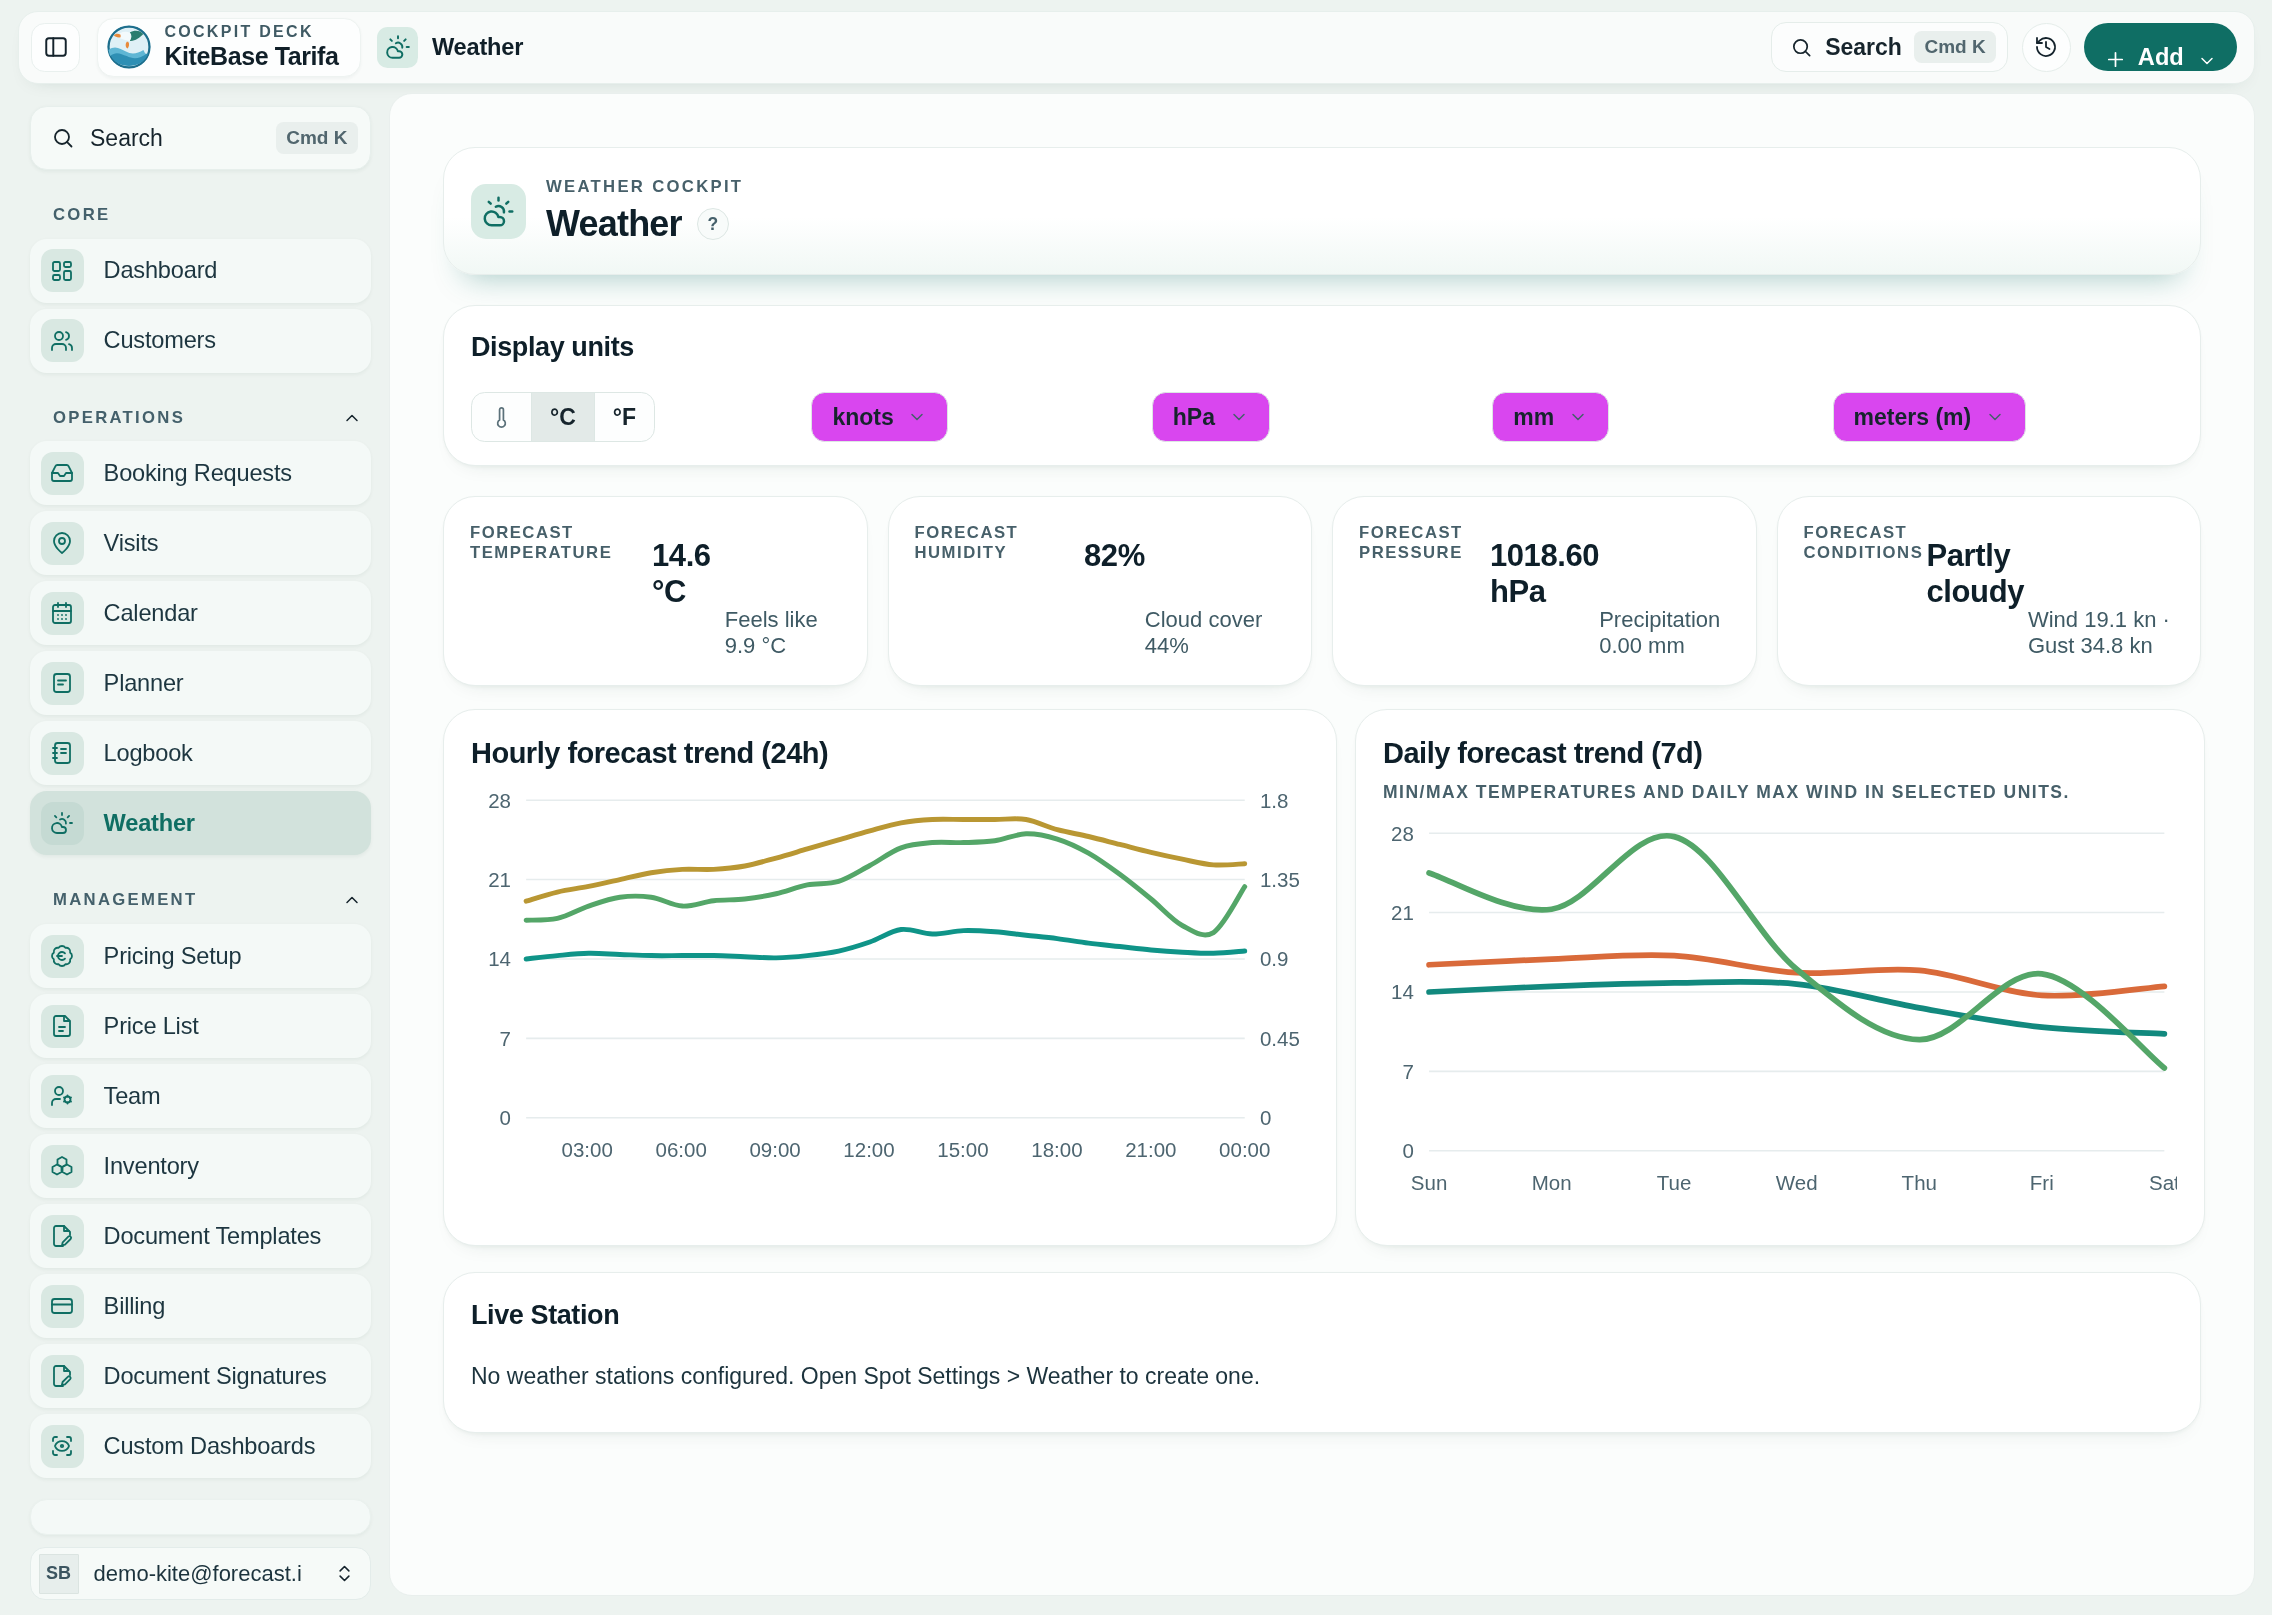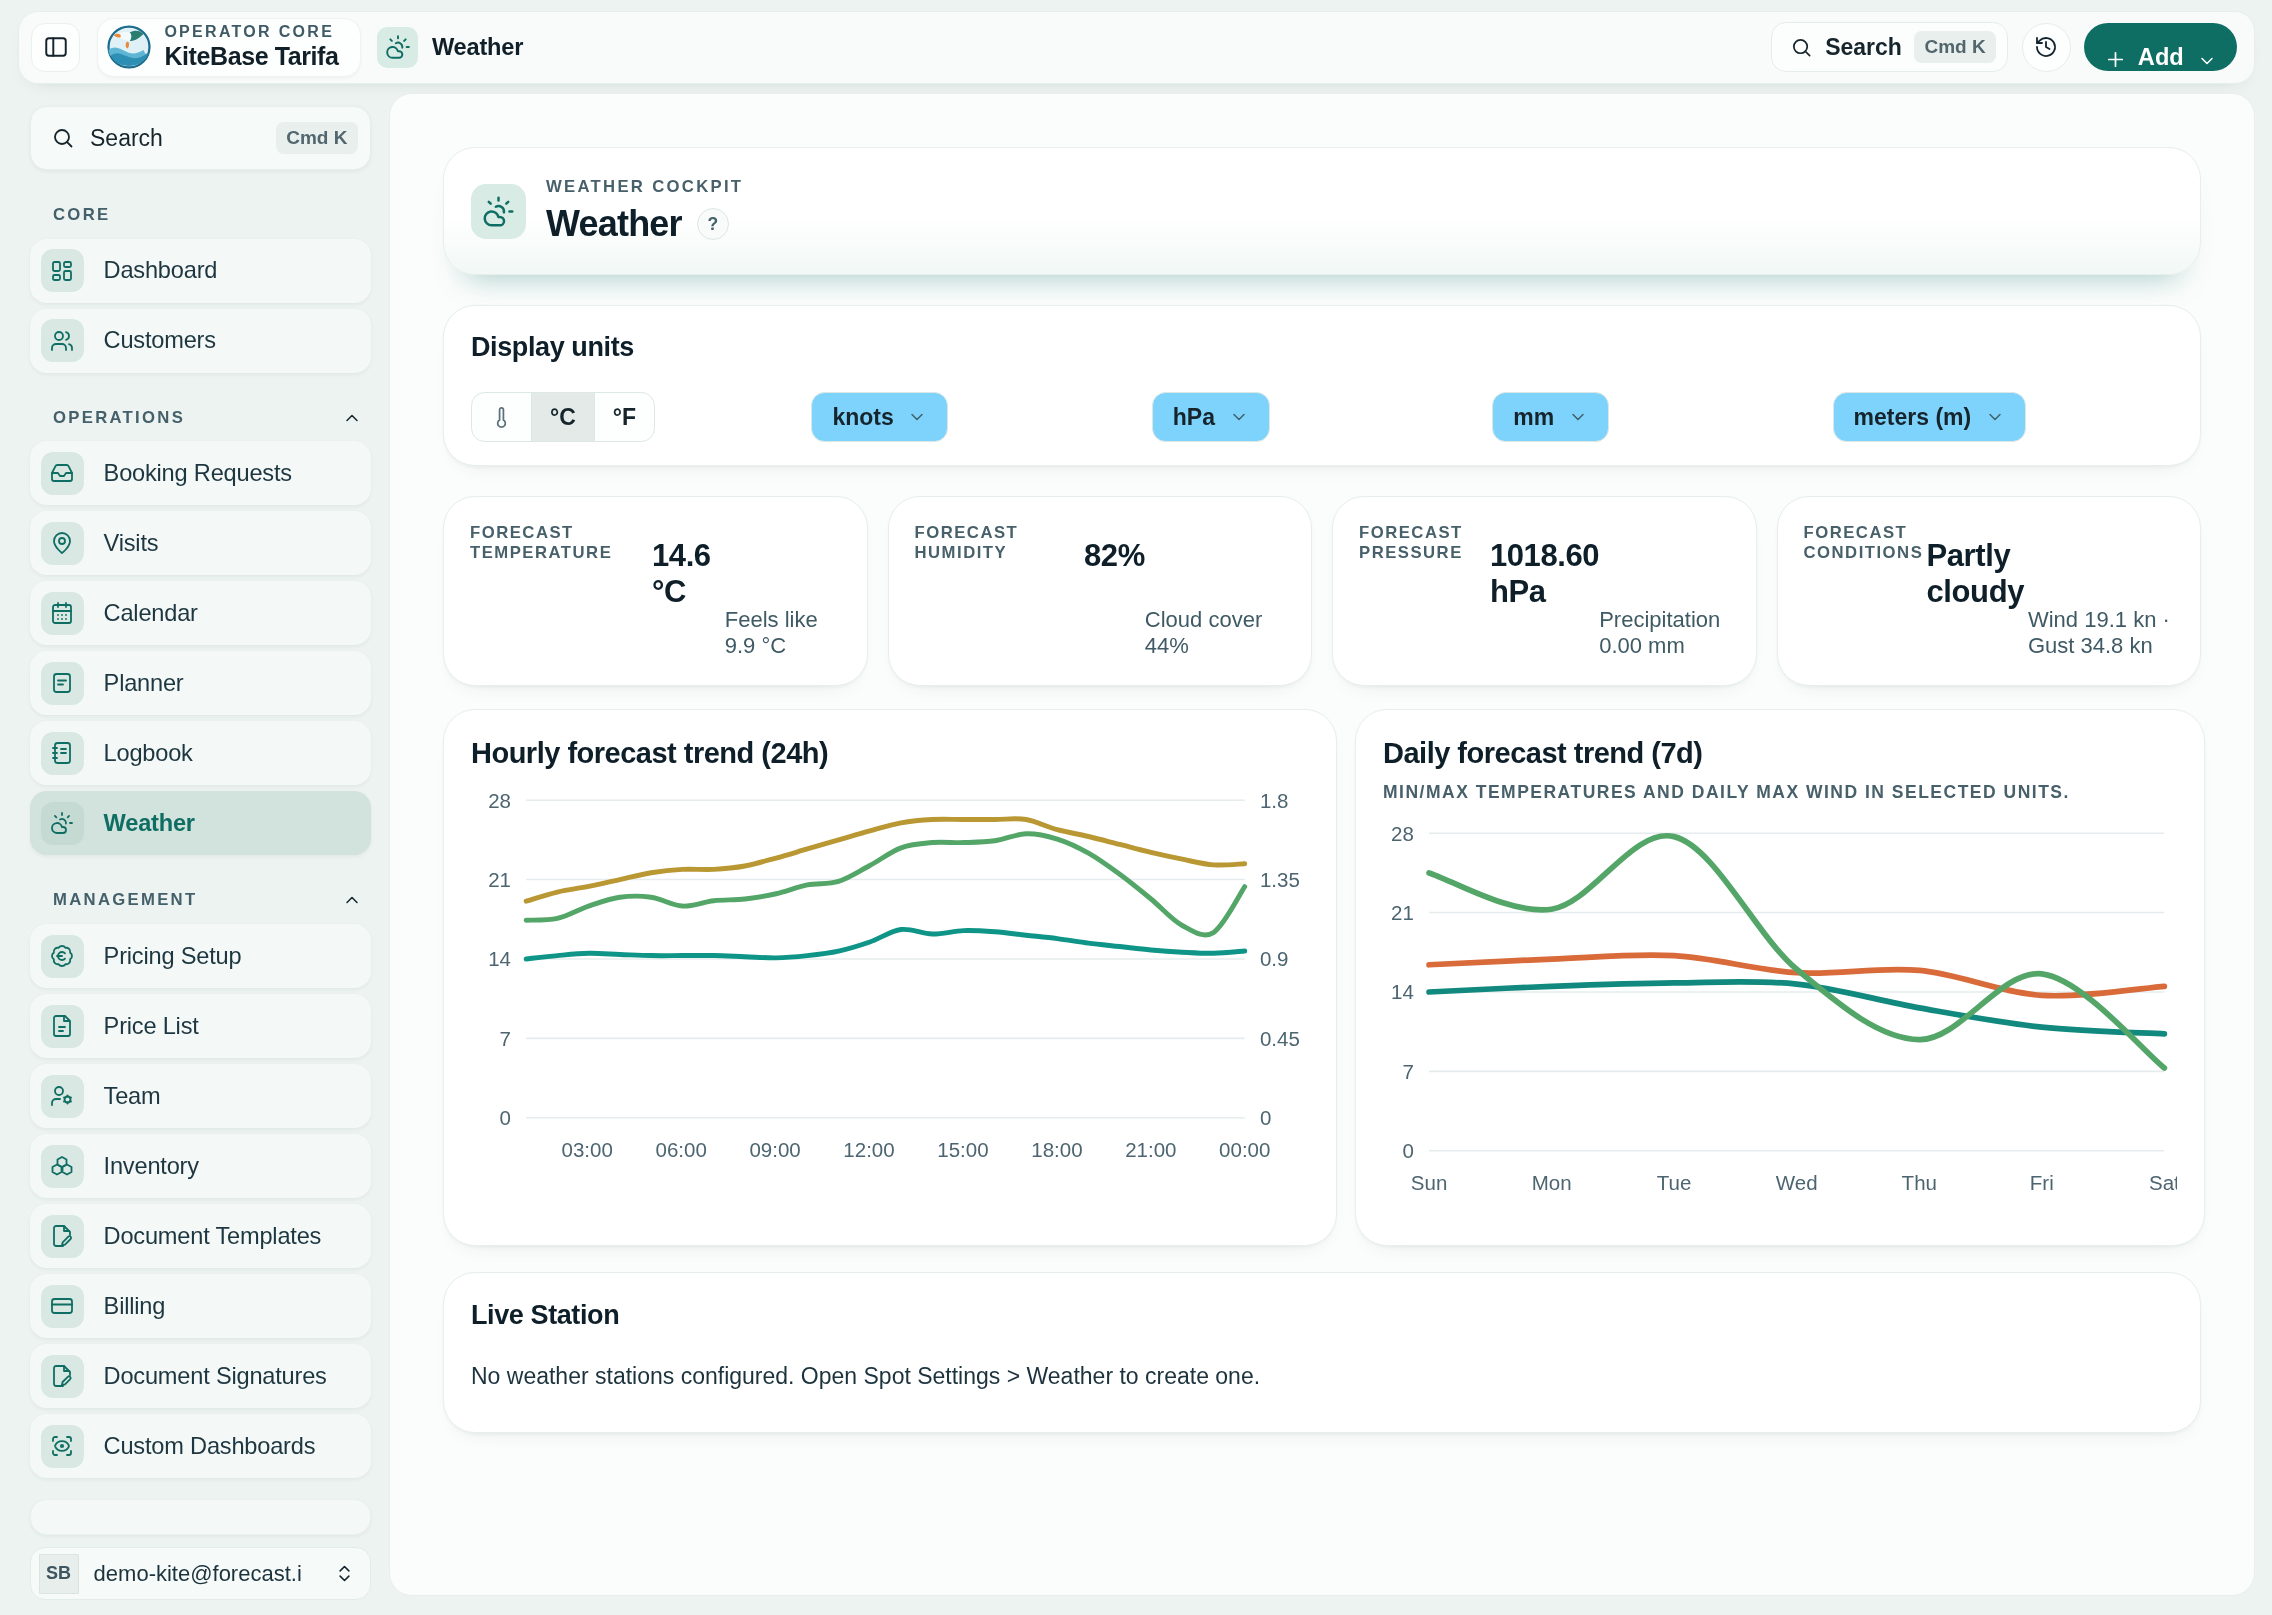--- a/index.html
+++ b/index.html
@@ -146,21 +146,21 @@
   .units-row { display:grid; grid-template-columns:repeat(5,1fr); margin-top:29px; align-items:center; }
   .seg {
     display:inline-flex; height:50px; border:0.8px solid #dde7e4; border-radius:13.7px;
     background:#fdfefe; overflow:hidden; justify-self:start;
   }
   .seg-cell { display:flex; align-items:center; justify-content:center; padding:0 18px;
     font-size:23px; font-weight:700; color:#16242c; background:transparent; border:none; cursor:pointer; }
   .seg-cell .icon { width:23px; height:23px; color:#5b717a; }
   .seg-cell.selected { background:#e3eae8; border-left:0.8px solid #dde7e4; border-right:0.8px solid #dde7e4; }
   .select-pill {
-    height:50px; border:0.8px solid #dde7e4; border-radius:13.7px; background:#7dd3fc;
+    height:50px; border:0.8px solid #dde7e4; border-radius:13.7px; background:#d946ef;
     display:inline-flex; align-items:center; gap:13.7px; padding:0 20px; cursor:pointer;
     font-size:23px; font-weight:600; color:#16242c; justify-self:start;
   }
   .select-pill .icon { width:20px; height:20px; color:#44606a; }
 
   .stats-row { display:grid; grid-template-columns:repeat(4,1fr); gap:20px; margin-top:30px; }
   .stat-card { height:190px; padding:26px; display:flex; }
   .stat-label { font-size:16.7px; font-weight:700; letter-spacing:1.5px; color:#47606a; text-transform:uppercase; }
   .stat-value { font-size:31px; font-weight:800; letter-spacing:-0.4px; color:#0e1f29; margin-top:15px; }
   .stat-sub { font-size:22px; color:#3f5a64; margin-top:auto; }
@@ -195,21 +195,21 @@
           <circle cx="29" cy="29" r="27" fill="none" stroke="#1d6e8c" stroke-width="3"></circle>
           <path d="M4 38c8-6 14-2 20 1s14 5 22 0c4-2 8-1 8-1s-4 16-25 16S4 38 4 38Z" fill="#2e8fb4"></path>
           <path d="M2 33c9-7 16-1 23 2 7 4 15 3 23-2l3 6c-9 6-17 6-25 2-8-3-14-7-22 0z" fill="#5fb6d4"></path>
           <path d="M30 10c6-4 14-3 18 2-5 5-12 10-18 9 3-4 3-8 0-11Z" fill="#2a7d6f"></path>
           <path d="M30 10c-7-3-14 0-17 5 4 3 12 5 17 6 2-4 2-8 0-11Z" fill="#f3fafc"></path>
           <path d="M18 13c-3-2-7-2-9 1 2 2 6 3 9 2Z" fill="#e8893a"></path>
           <path d="M26 22c-2 3-2 7 1 9 2-2 3-6 1-9Z" fill="#e8893a"></path>
         </svg>
     </span>
     <span>
-      <div class="brand-kicker">OPERATOR CORE</div>
+      <div class="brand-kicker">COCKPIT DECK</div>
       <div class="brand-name">KiteBase Tarifa</div>
     </span>
   </div>
   <div class="crumb">
     <span class="crumb-chip">
         <span class="icon" style="width:26px;height:26px;">
           <svg viewBox="0 0 24 24" fill="none" stroke="currentColor" stroke-width="1.8" stroke-linecap="round" stroke-linejoin="round">
             <path d="M12 2v2"></path>
             <path d="m4.93 4.93 1.41 1.41"></path>
             <path d="M20 12h2"></path>

